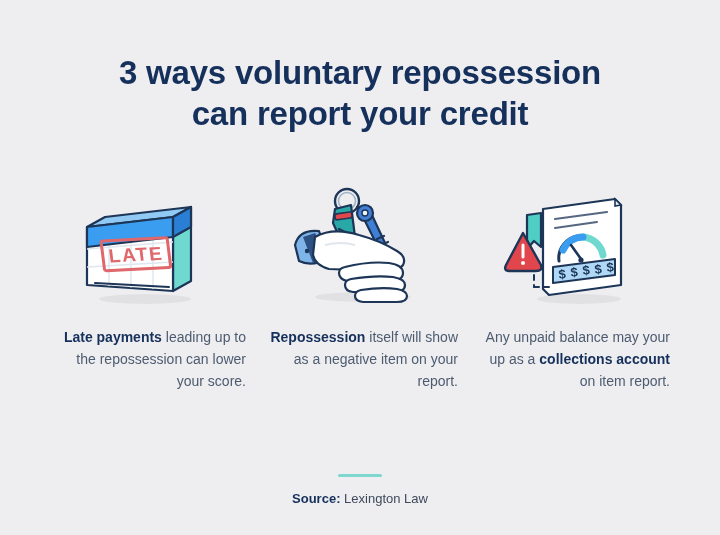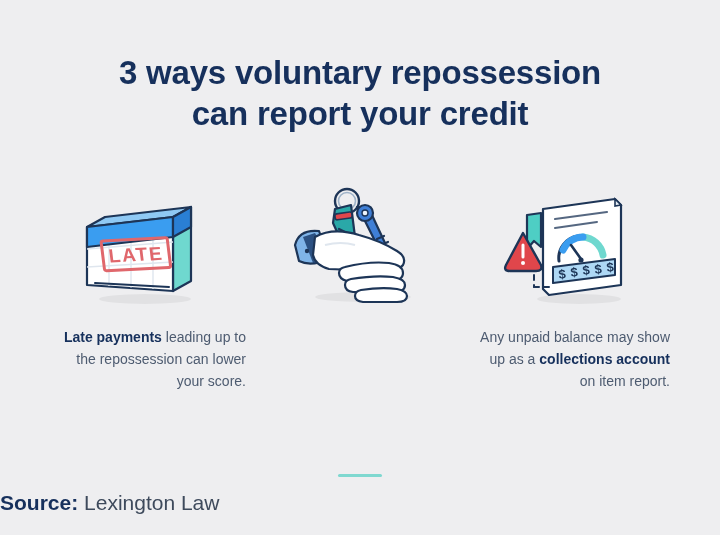--- a/index.html
+++ b/index.html
@@ -76,23 +76,23 @@
     width: 44px;
     height: 3px;
     background: #7fd8d0;
     border-radius: 2px;
   }
   .source {
     position: absolute;
     top: 491px;
     left: 0;
     width: 720px;
-    text-align: left;
+    text-align: center;
     color: #3e4a5c;
-    font-size: 21px;
+    font-size: 13px;
   }
   .source b { color: #16305c; font-weight: bold; }
 </style>
 </head>
 <body>
 
 <div class="canvas">
 
   <div class="title">
     <span class="line">3 ways voluntary repossession</span>
@@ -164,20 +164,23 @@
           <circle cx="22" cy="76" r="2.2" fill="#1d3557"></circle>
 
           <path d="M30 62 Q48 52 74 60 Q96 66 112 76 Q122 82 118 90 Q112 98 96 96 L44 94 Q30 90 28 80 Z" fill="#ffffff" stroke="#1d3557" stroke-width="2.2" stroke-linejoin="round"></path>
 
           <path d="M60 92 Q84 86 104 88 Q118 90 118 98 Q118 106 104 106 L62 106 Q54 104 54 98 Q54 93 60 92 Z" fill="#ffffff" stroke="#1d3557" stroke-width="2.2" stroke-linejoin="round"></path>
           <path d="M66 104 Q90 100 108 102 Q120 104 120 110 Q120 117 108 117 L68 117 Q60 116 60 110 Q60 105 66 104 Z" fill="#ffffff" stroke="#1d3557" stroke-width="2.2" stroke-linejoin="round"></path>
           <path d="M76 115 Q96 112 112 114 Q122 116 122 121 Q122 127 112 127 L78 127 Q70 126 70 121 Q70 116 76 115 Z" fill="#ffffff" stroke="#1d3557" stroke-width="2.2" stroke-linejoin="round"></path>
 
           <path d="M40 70 Q56 66 70 70" fill="none" stroke="#dfe6ee" stroke-width="2"></path>
         </svg>
+      </div>
+      <div class="caption">
+        <b>Repossession</b><span> itself will show as a negative item on your report.</span>
       </div>
     </div>
 
     <div class="col">
       <div class="icon-wrap">
         <svg width="150" height="135" viewBox="0 0 150 135">
           <ellipse cx="82" cy="124" rx="42" ry="5" fill="#000" opacity="0.05"></ellipse>
 
           <path d="M46 34 L118 24 L124 30 L124 110 L52 120 L46 114 Z" fill="#ffffff" stroke="#1d3557" stroke-width="2.2" stroke-linejoin="round"></path>
           <path d="M118 24 L124 30 L118 31 Z" fill="#e6edf5" stroke="#1d3557" stroke-width="1.6"></path>
@@ -212,21 +215,21 @@
           </g>
 
           <g transform="translate(8,56)">
             <path d="M18 2 L36 34 Q38 40 31 40 L5 40 Q-2 40 1 34 Z" fill="#e0464b" stroke="#1d3557" stroke-width="2.4" stroke-linejoin="round"></path>
             <path d="M18 14 L18 26" stroke="#ffffff" stroke-width="3" stroke-linecap="round"></path>
             <circle cx="18" cy="32" r="2" fill="#ffffff"></circle>
           </g>
         </svg>
       </div>
       <div class="caption">
-        <span>Any unpaid balance may show up as a </span><b>collections account</b><span> on item report.</span>
+        <span>Any unpaid balance may your up as a </span><b>collections account</b><span> on item report.</span>
       </div>
     </div>
 
   </div>
 
   <div class="divider"></div>
   <div class="source">
     <b>Source:</b><span> Lexington Law</span>
   </div>
 

